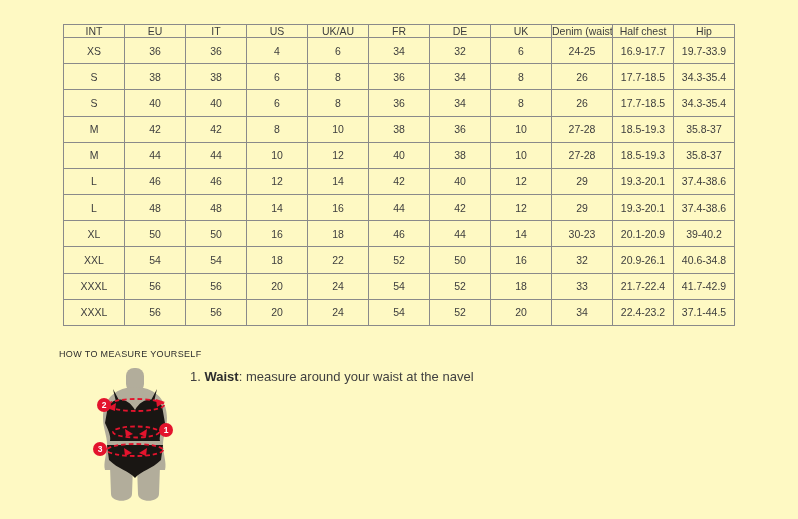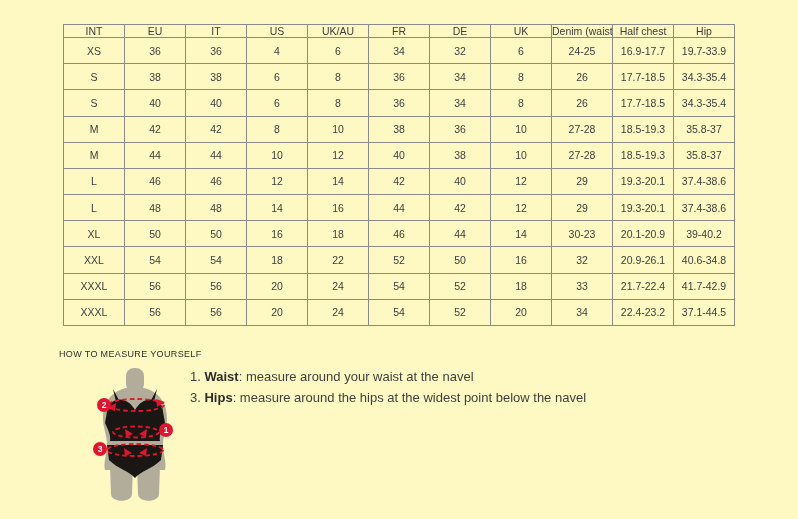--- a/index.html
+++ b/index.html
@@ -235,16 +235,15 @@
         <circle cx="86" cy="64" r="7" fill="#e3142d"></circle>
         <text x="86" y="67" fill="#ffffff">1</text>
         <circle cx="20" cy="83" r="7" fill="#e3142d"></circle>
         <text x="20" y="86" fill="#ffffff">3</text>
       </g>
     </svg>
   </div>
 
   <ol class="steps">
       <li>1. <b>Waist</b>: measure around your waist at the navel</li>
-      <li>3. <b>Hips</b>: measure around the hips at the widest point below the navel</li>
     </ol>
 
 </div>
 
 </body></html>

